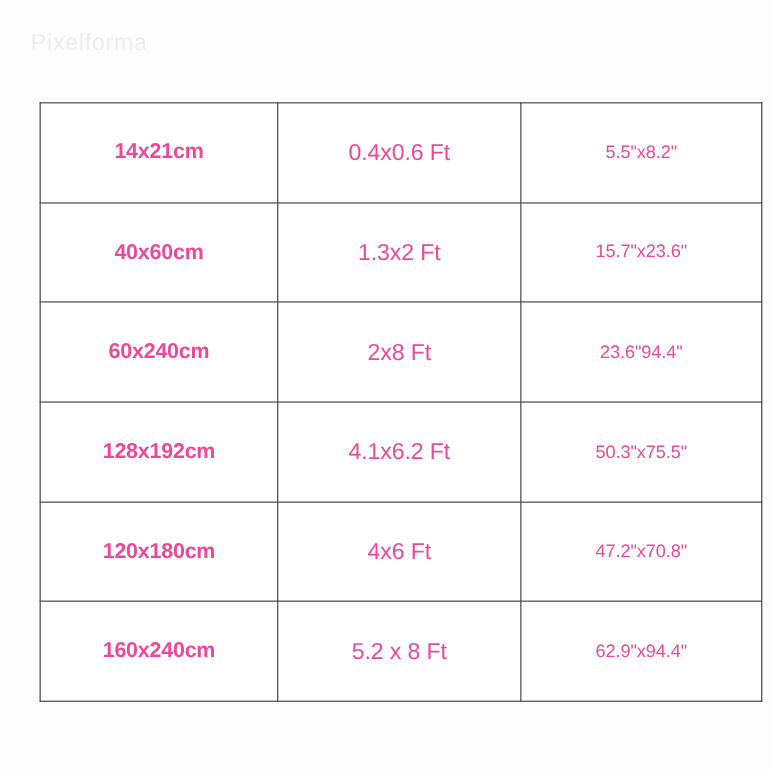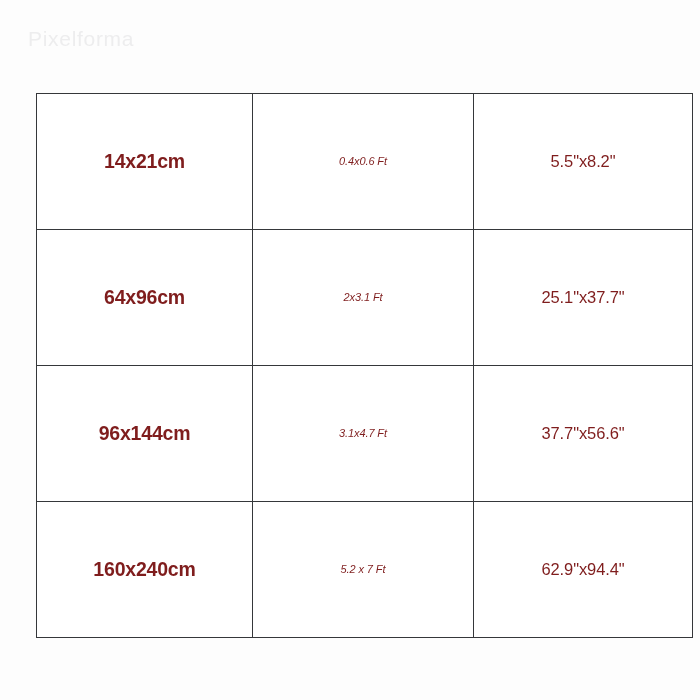--- a/index.html
+++ b/index.html
@@ -41,38 +41,37 @@
     height: 100%;
     border-collapse: collapse;
     table-layout: fixed;
     background: #ffffff;
   }
 
   table.size-table td {
     border: 1.6px solid #35373a;
     text-align: center;
     vertical-align: middle;
-    color: #7f1d1d;
+    color: #ec4899;
     padding: 0 4px;
     line-height: 1.1;
   }
 
   td.col-cm {
     width: 207px;
     font-weight: 700;
     font-size: 19.5px;
     letter-spacing: -0.2px;
   }
 
   td.col-ft {
     width: 212px;
     font-weight: 400;
-    font-size: 11px;
+    font-size: 21px;
     letter-spacing: -0.1px;
-    font-style: italic;
   }
 
   td.col-in {
     width: 210px;
     font-weight: 400;
     font-size: 16.5px;
     letter-spacing: -0.1px;
   }
 </style>
 </head>
@@ -82,29 +81,39 @@
 
 <div id="size-table-wrap">
   <table class="size-table">
     <tbody id="size-table-body">
         <tr>
           <td class="col-cm">14x21cm</td>
           <td class="col-ft">0.4x0.6 Ft</td>
           <td class="col-in">5.5"x8.2"</td>
         </tr>
         <tr>
-          <td class="col-cm">64x96cm</td>
-          <td class="col-ft">2x3.1 Ft</td>
-          <td class="col-in">25.1"x37.7"</td>
+          <td class="col-cm">40x60cm</td>
+          <td class="col-ft">1.3x2 Ft</td>
+          <td class="col-in">15.7"x23.6"</td>
         </tr>
         <tr>
-          <td class="col-cm">96x144cm</td>
-          <td class="col-ft">3.1x4.7 Ft</td>
-          <td class="col-in">37.7"x56.6"</td>
+          <td class="col-cm">60x240cm</td>
+          <td class="col-ft">2x8 Ft</td>
+          <td class="col-in">23.6"94.4"</td>
+        </tr>
+        <tr>
+          <td class="col-cm">128x192cm</td>
+          <td class="col-ft">4.1x6.2 Ft</td>
+          <td class="col-in">50.3"x75.5"</td>
+        </tr>
+        <tr>
+          <td class="col-cm">120x180cm</td>
+          <td class="col-ft">4x6 Ft</td>
+          <td class="col-in">47.2"x70.8"</td>
         </tr>
         <tr>
           <td class="col-cm">160x240cm</td>
-          <td class="col-ft">5.2 x 7 Ft</td>
+          <td class="col-ft">5.2 x 8 Ft</td>
           <td class="col-in">62.9"x94.4"</td>
         </tr>
       </tbody>
   </table>
 </div>
 
 </body></html>

